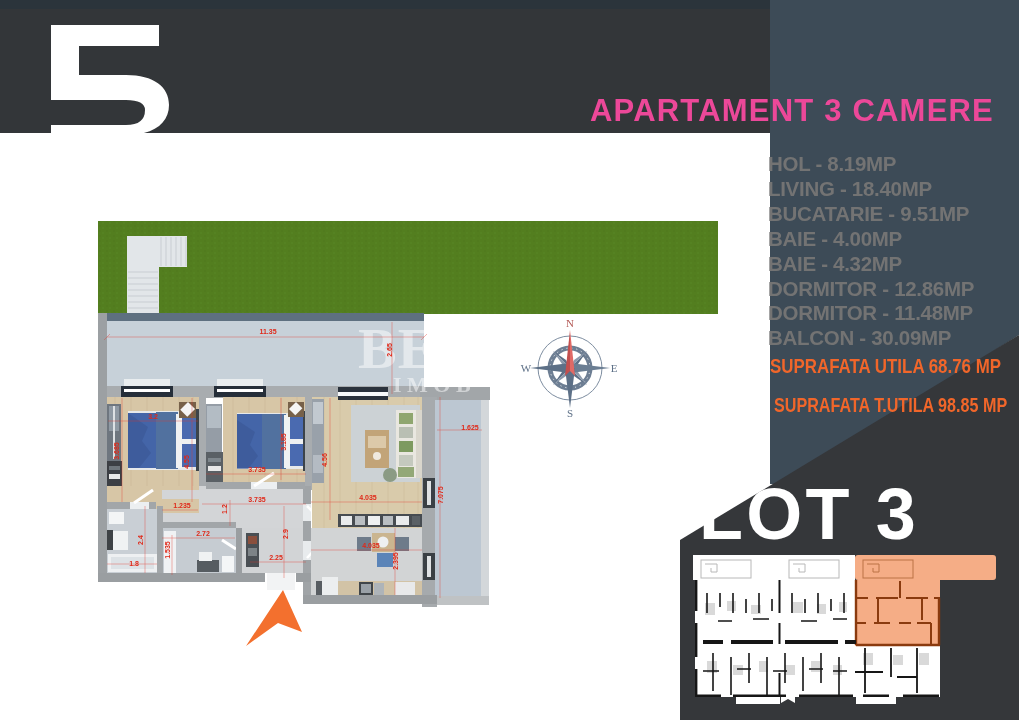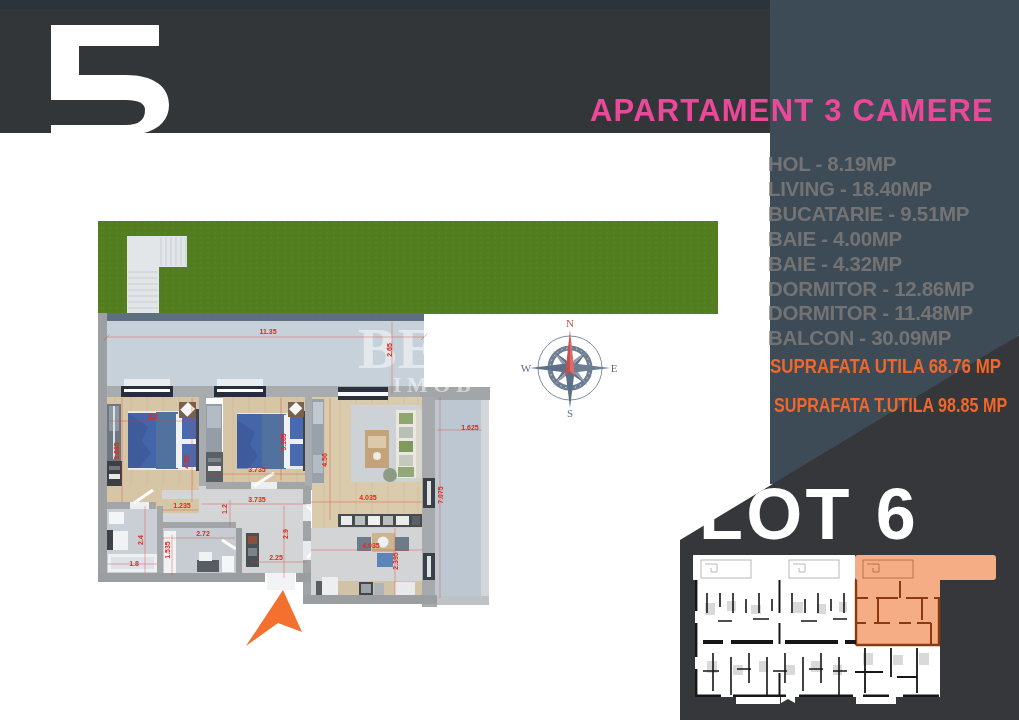--- a/index.html
+++ b/index.html
@@ -40,21 +40,21 @@
 BAIE - 4.32MP<br>
 DORMITOR - 12.86MP<br>
 DORMITOR - 11.48MP<br>
 BALCON - 30.09MP
 </div>
 
 <div class="abs" style="left:770px;top:355px;color:#f1662a;font-size:20px;font-weight:bold;transform:scaleX(0.845);transform-origin:left top;">SUPRAFATA UTILA 68.76 MP</div>
 
 <div class="abs" style="left:774px;top:394px;color:#f1662a;font-size:20px;font-weight:bold;transform:scaleX(0.807);transform-origin:left top;">SUPRAFATA T.UTILA 98.85 MP</div>
 
-<div class="abs" style="left:699px;top:473px;color:#ffffff;font-size:72px;font-weight:bold;letter-spacing:3.2px;">LOT 6</div>
+<div class="abs" style="left:699px;top:473px;color:#ffffff;font-size:72px;font-weight:bold;letter-spacing:3.2px;">LOT 3</div>
 
 <svg class="abs" style="left:0;top:0;" width="1019" height="720" viewBox="0 0 1019 720">
 
   <rect x="98" y="221" width="620" height="93" fill="#537e1f"></rect>
   <rect x="98" y="221" width="620" height="93" fill="url(#grass)" opacity="0.35"></rect>
   <defs>
     <pattern id="grass" width="7" height="5" patternUnits="userSpaceOnUse">
       <rect width="7" height="5" fill="#537e1f"></rect>
       <circle cx="2" cy="1" r="1" fill="#4b721a"></circle>
       <circle cx="5" cy="3" r="1" fill="#5c8c2b"></circle>

